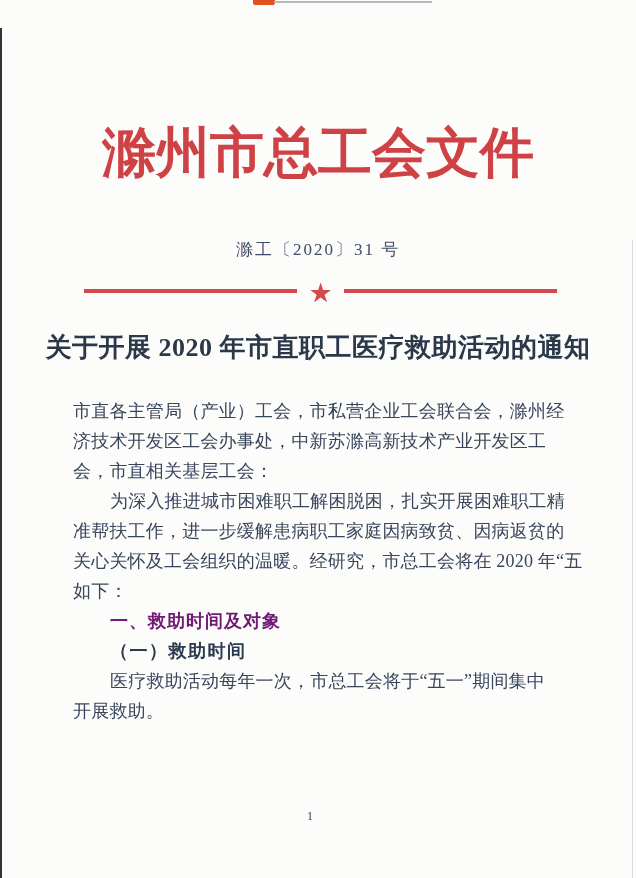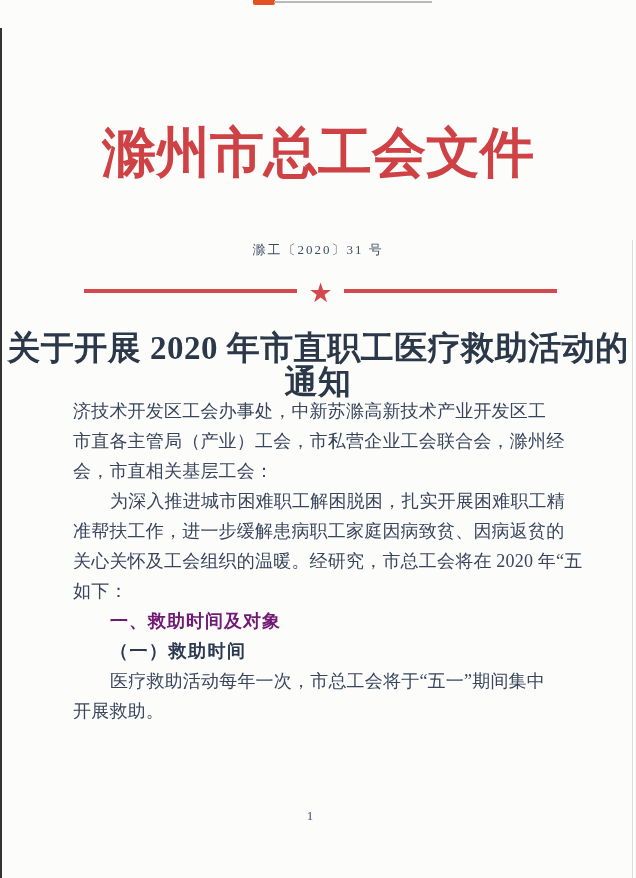--- a/index.html
+++ b/index.html
@@ -33,42 +33,42 @@
     position: absolute; top: 110px; left: 0; right: 0;
     text-align: center;
     font-size: 54px; line-height: 86px;
     font-weight: bold;
     letter-spacing: 0px;
   }
   
   .doc-number {
     position: absolute; top: 238px; left: 0; right: 0;
     text-align: center;
-    font-size: 13px; line-height: 24px;
+    font-size: 17px; line-height: 24px;
     color: #3d4c63;
     letter-spacing: 2px;
   }
   
   .separator {
     position: absolute; top: 277px; left: 84px; width: 473px; height: 28px;
     display: flex; align-items: center;
   }
   .separator .seg { flex: 1 1 auto; height: 4px; }
   .separator .star {
     flex: 0 0 auto;
     font-size: 27px; line-height: 27px;
     margin: 0 11px;
     transform: translateY(1px);
     font-family: "DejaVu Sans", sans-serif;
   }
   
   .doc-title {
     position: absolute; top: 331px; left: 0; right: 0;
     text-align: center;
-    font-size: 33px; line-height: 34px;
+    font-size: 26px; line-height: 34px;
     font-weight: bold;
     color: #2b3849;
     letter-spacing: 0.5px;
   }
   
   .doc-body {
     position: absolute; top: 396px; left: 73px; width: 494px;
     color: #39455c;
   }
   .body-line {
@@ -107,22 +107,22 @@
 
   <div class="separator">
     <div class="seg" style="background: rgb(212, 73, 77);"></div>
     <span class="star" style="color: rgb(212, 73, 77);">★</span>
     <div class="seg" style="background: rgb(212, 73, 77);"></div>
   </div>
 
   <div class="doc-title">关于开展 2020 年市直职工医疗救助活动的通知</div>
 
   <div class="doc-body">
+      <div class="body-line">市直各主管局（产业）工会，市私营企业工会联合会，滁州经</div>
       <div class="body-line">济技术开发区工会办事处，中新苏滁高新技术产业开发区工</div>
-      <div class="body-line">市直各主管局（产业）工会，市私营企业工会联合会，滁州经</div>
       <div class="body-line">会，市直相关基层工会：</div>
       <div class="body-line indent">为深入推进城市困难职工解困脱困，扎实开展困难职工精</div>
       <div class="body-line">准帮扶工作，进一步缓解患病职工家庭因病致贫、因病返贫的</div>
       <div class="body-line">关心关怀及工会组织的温暖。经研究，市总工会将在 2020 年“五</div>
       <div class="body-line">如下：</div>
       <div class="body-line heading1 indent">一、救助时间及对象</div>
       <div class="body-line heading2 indent">（一）救助时间</div>
       <div class="body-line indent">医疗救助活动每年一次，市总工会将于“五一”期间集中</div>
       <div class="body-line">开展救助。</div>
     </div>

